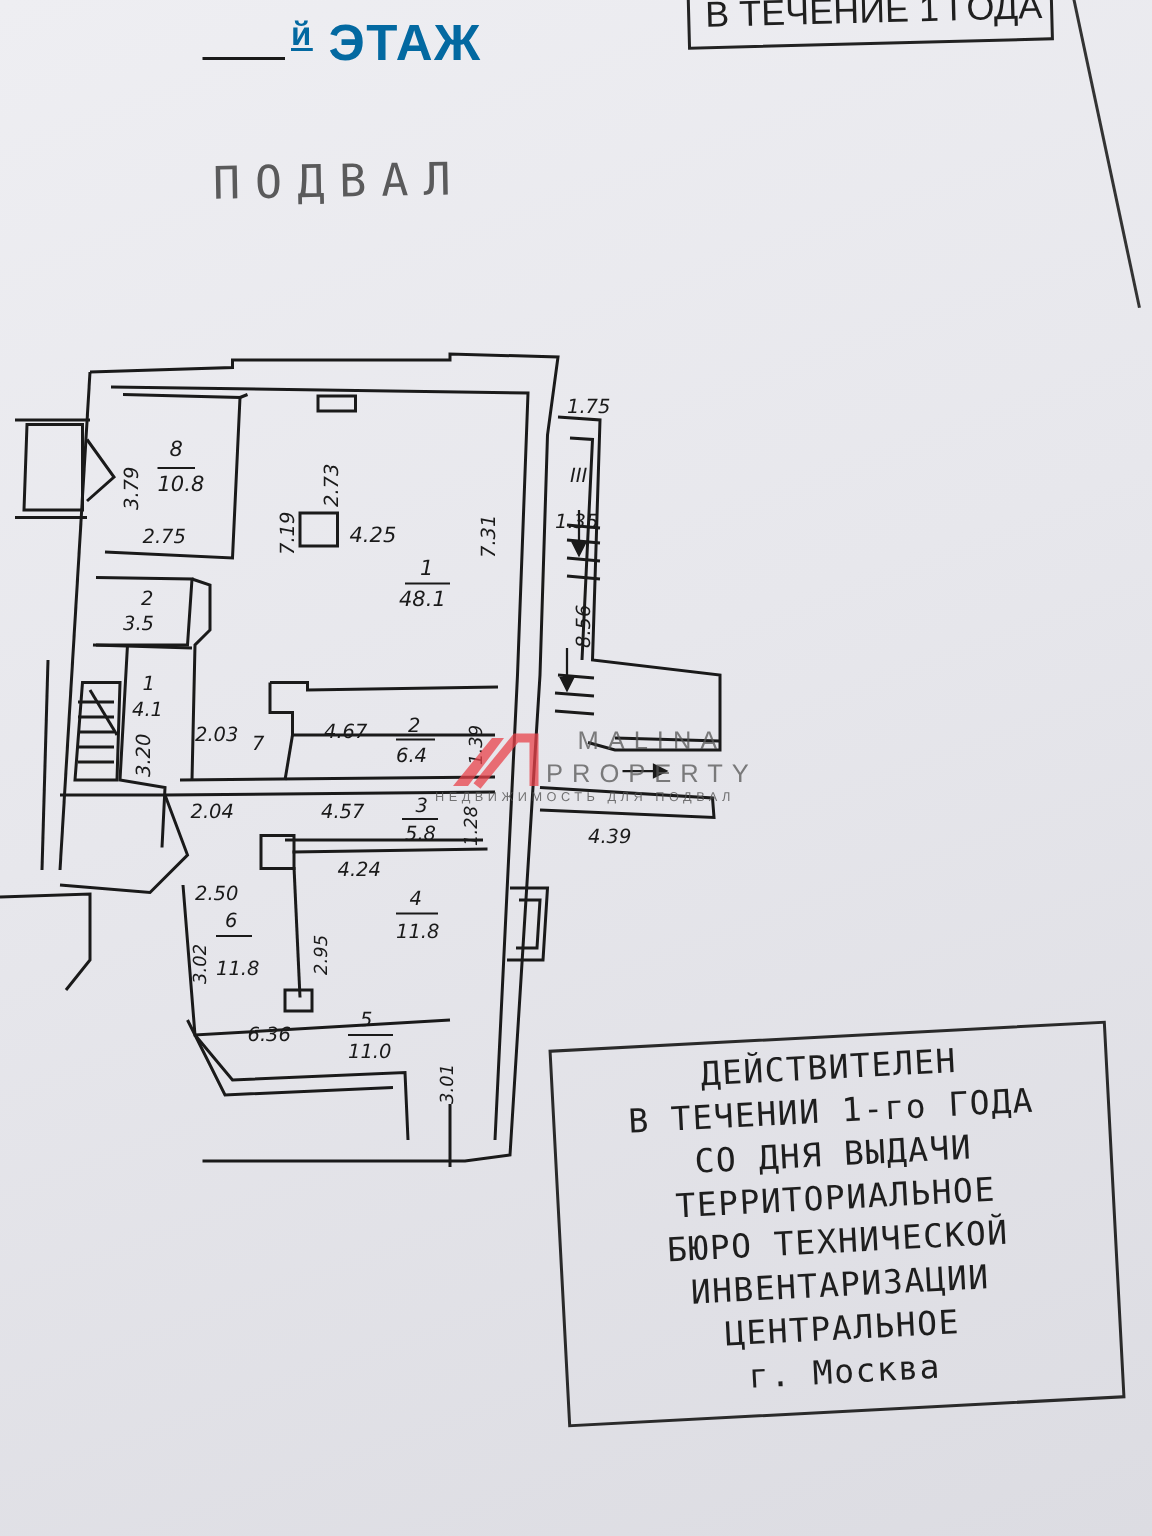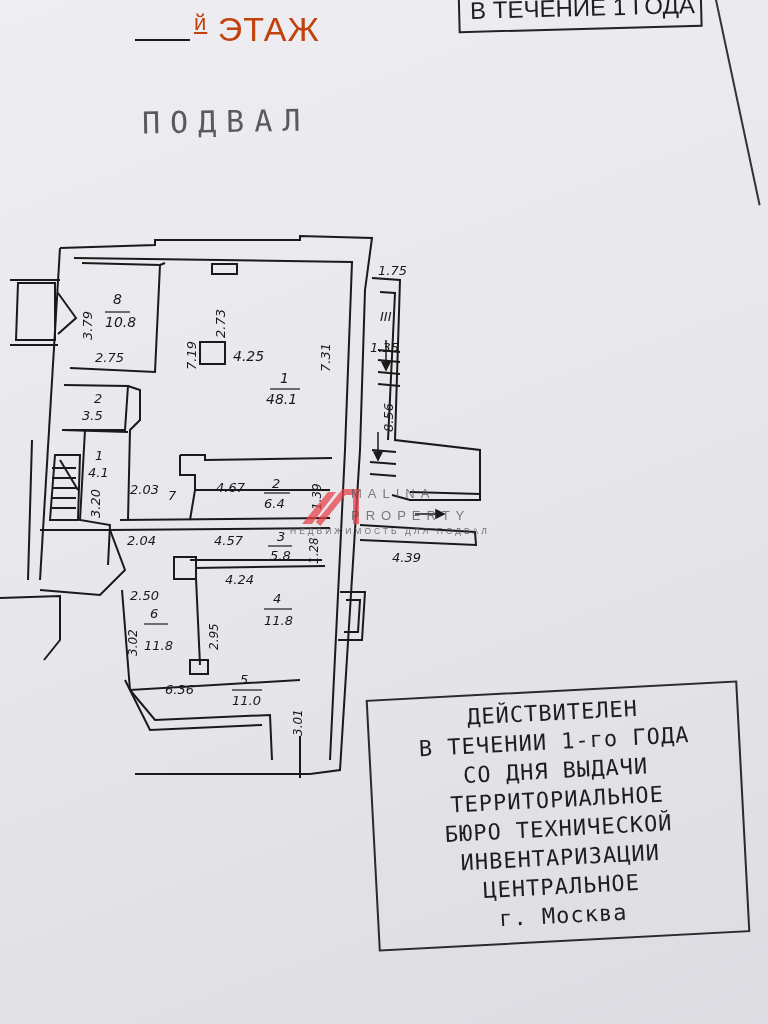--- a/index.html
+++ b/index.html
@@ -1,30 +1,30 @@
 <!DOCTYPE html>
 <html><head>
 <meta charset="utf-8">
 <style>
   html, body { margin:0; padding:0; }
   body { width:768px; height:1024px; overflow:hidden; background:#e6e6ea; font-family:"Liberation Sans", sans-serif; position:relative; }
   .paper { position:absolute; left:0; top:0; width:768px; height:1024px; background:linear-gradient(160deg,#eeeef2 0%,#e7e7ec 45%,#dcdce2 100%); }
   .page-edge { position:absolute; left:715px; top:0; width:2px; height:210px; background:#333; transform:rotate(-12deg); transform-origin:top left; }
-  .floor-title { position:absolute; left:135px; top:10px; font-size:34px; color:#c2410c; letter-spacing:1px; }
+  .floor-title { position:absolute; left:135px; top:10px; font-size:34px; color:#0369a1; letter-spacing:1px;font-weight:bold; }
   .floor-title .blank { display:inline-block; width:55px; border-bottom:2px solid #1a1a1a; margin-right:4px; vertical-align:baseline; }
   .floor-title .suffix { font-size:22px; text-decoration:underline; vertical-align:top; }
   .floor-name { position:absolute; left:142px; top:104px; font-size:30px; color:#2a2a2a; letter-spacing:10px; font-family:"DejaVu Sans Mono", monospace; opacity:0.75; transform:rotate(-1deg); }
   .top-stamp { position:absolute; left:458px; top:-22px; width:240px; height:48px; border:2px solid #222; transform:rotate(-1.5deg); }
   .top-stamp span { position:absolute; left:10px; top:14px; font-size:24px; color:#1f1f1f; white-space:nowrap; }
   .plan { position:absolute; left:0; top:225px; }
   .stamp { position:absolute; left:372px; top:690px; width:372px; height:252px; border:2px solid #2a2a2a; transform:rotate(-3deg); text-align:center; padding-top:6px; box-sizing:border-box; }
   .stamp div { font-family:"DejaVu Sans Mono", monospace; font-size:22px; line-height:29px; color:#1e1e1e; letter-spacing:1px; }
   .watermark { position:absolute; left:300px; top:486px; }
   .wm-logo { position:absolute; left:0; top:0; }
-  .wm-brand { position:absolute; left:51px; top:-3px; font-size:13px; color:#555; letter-spacing:6px; line-height:22px; opacity:0.75; white-space:nowrap; }
+  .wm-brand { position:absolute; left:64px; top:-3px; font-size:17px; color:#555; letter-spacing:6px; line-height:22px; opacity:0.75; white-space:nowrap;text-align:center; }
   .wm-tag { position:absolute; left:-10px; top:40px; font-size:8.5px; color:#555; letter-spacing:3px; opacity:0.8; white-space:nowrap; }
   .lbl { font-family:"DejaVu Sans", sans-serif; font-style:italic; fill:#1a1a1a; }
 </style>
 </head>
 <body>
 
 <div class="paper"></div>
 <div class="page-edge"></div>
 
 <div class="top-stamp">

